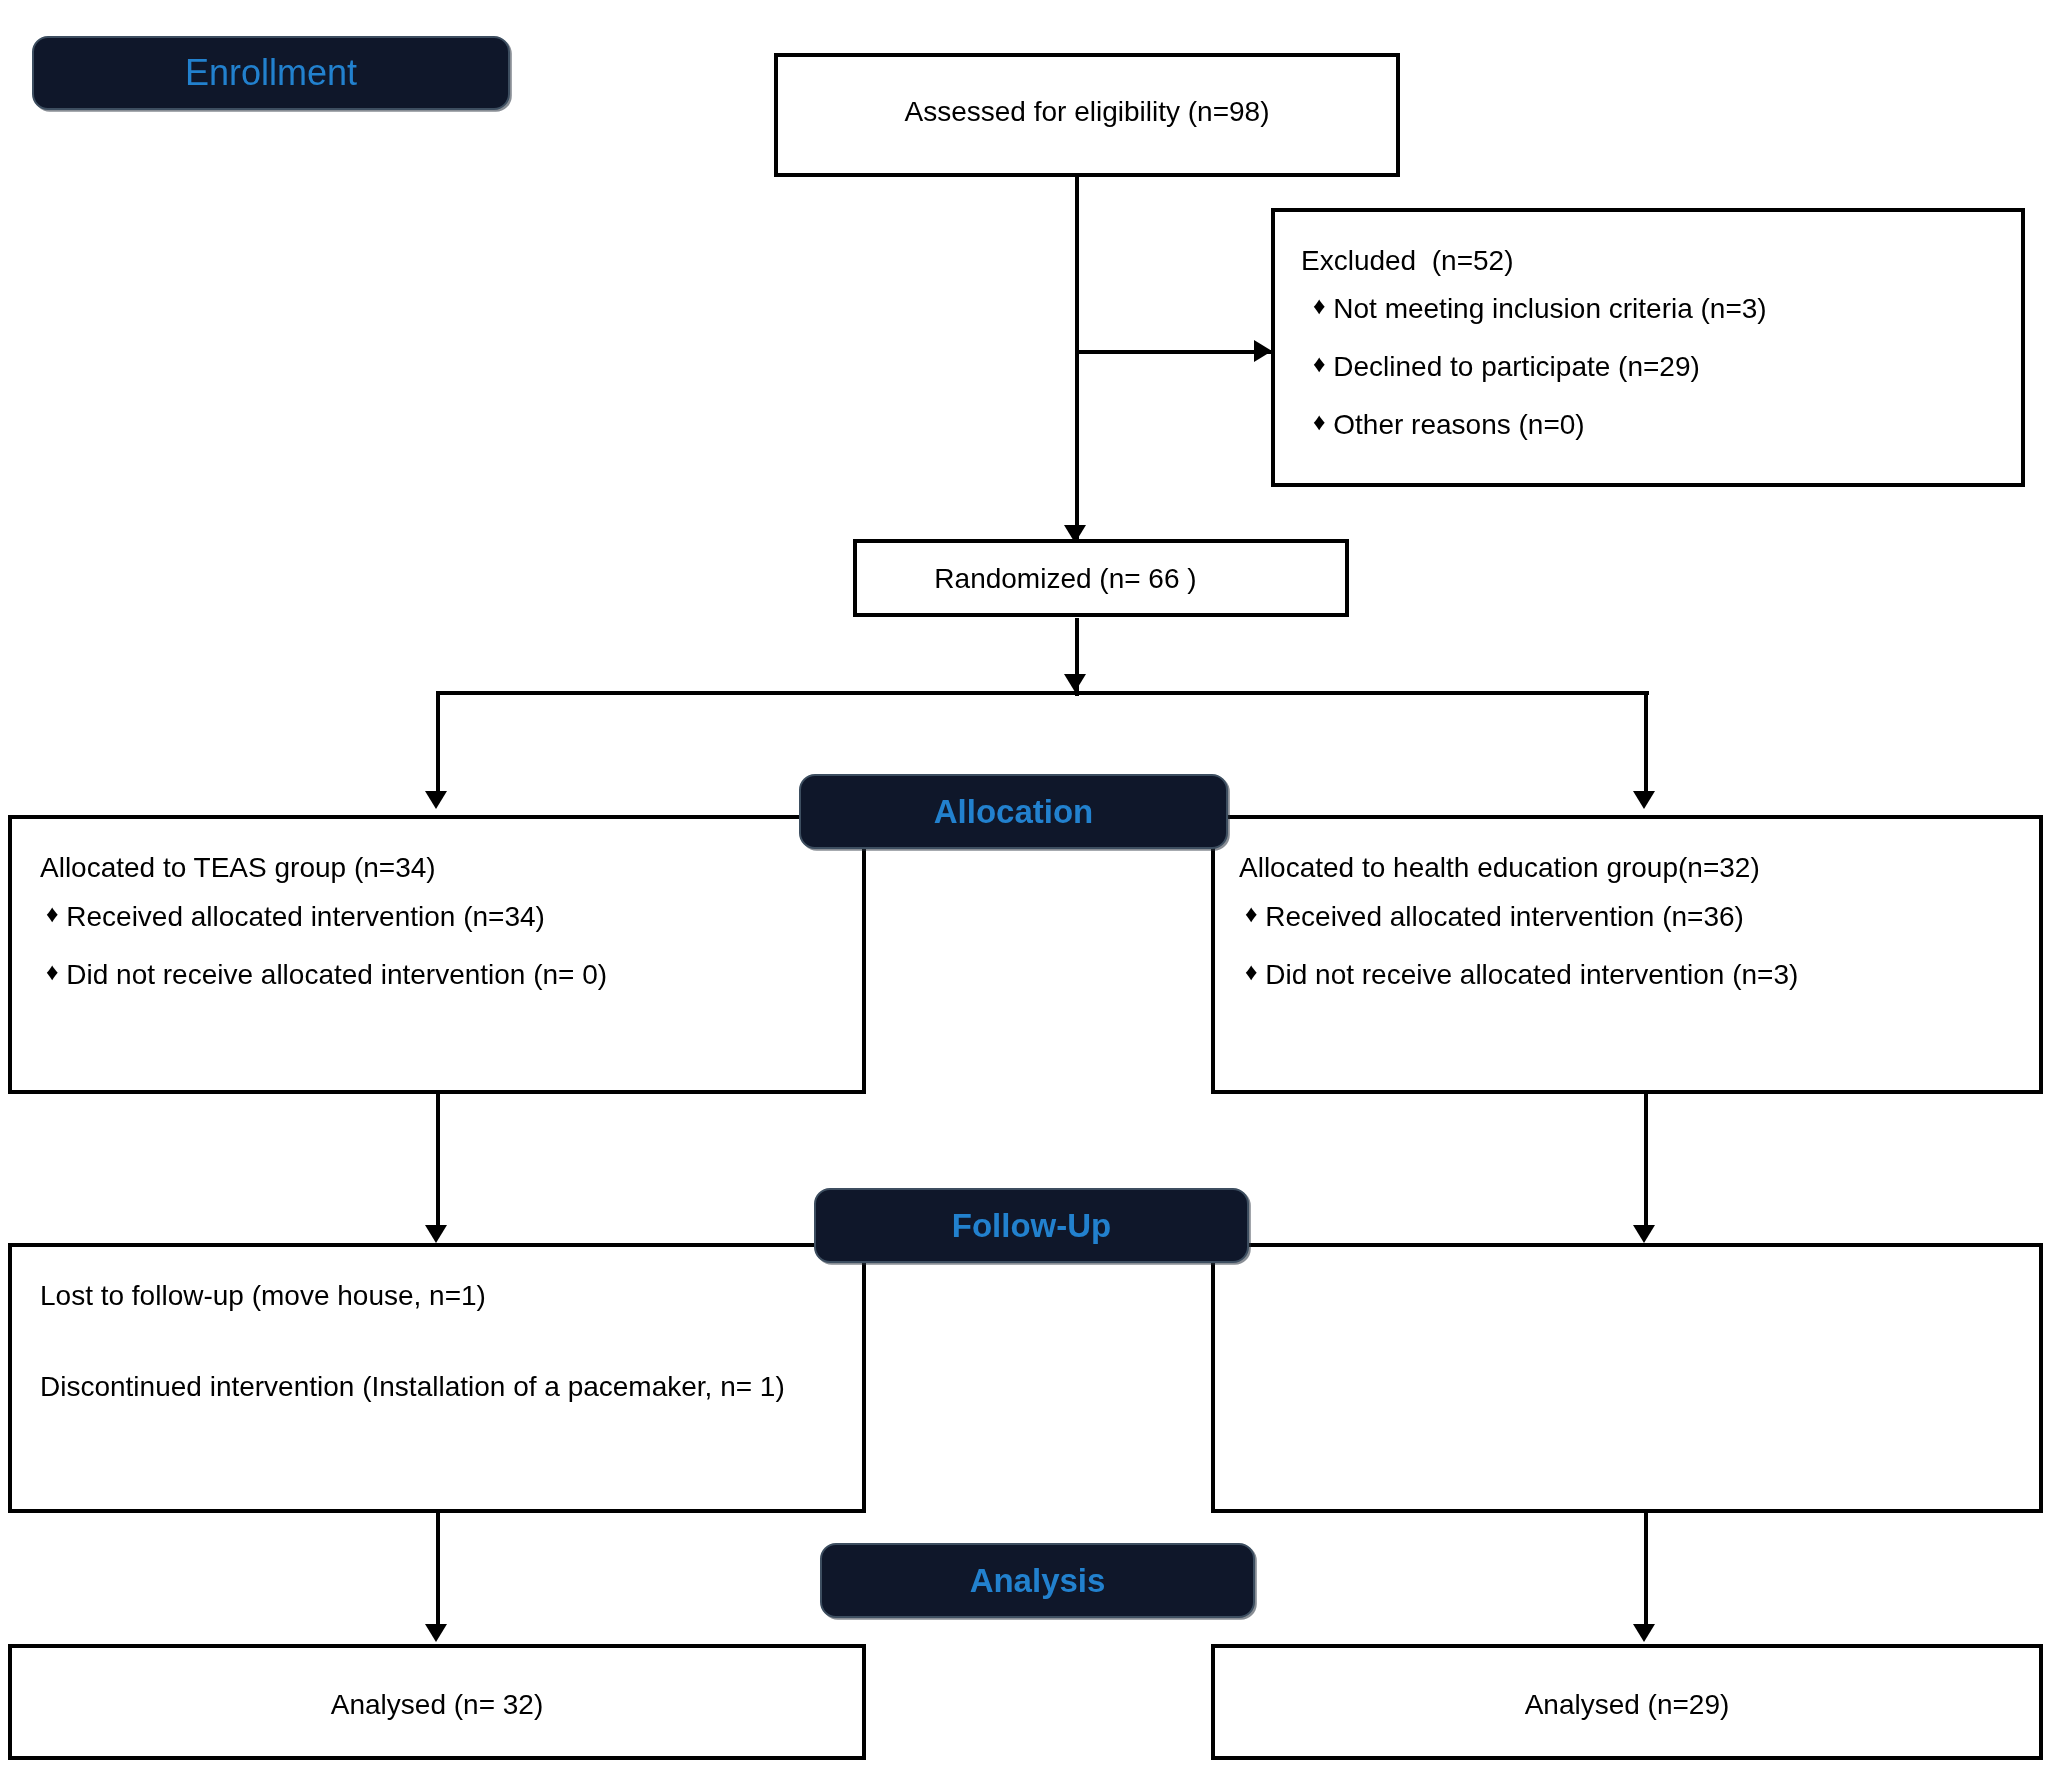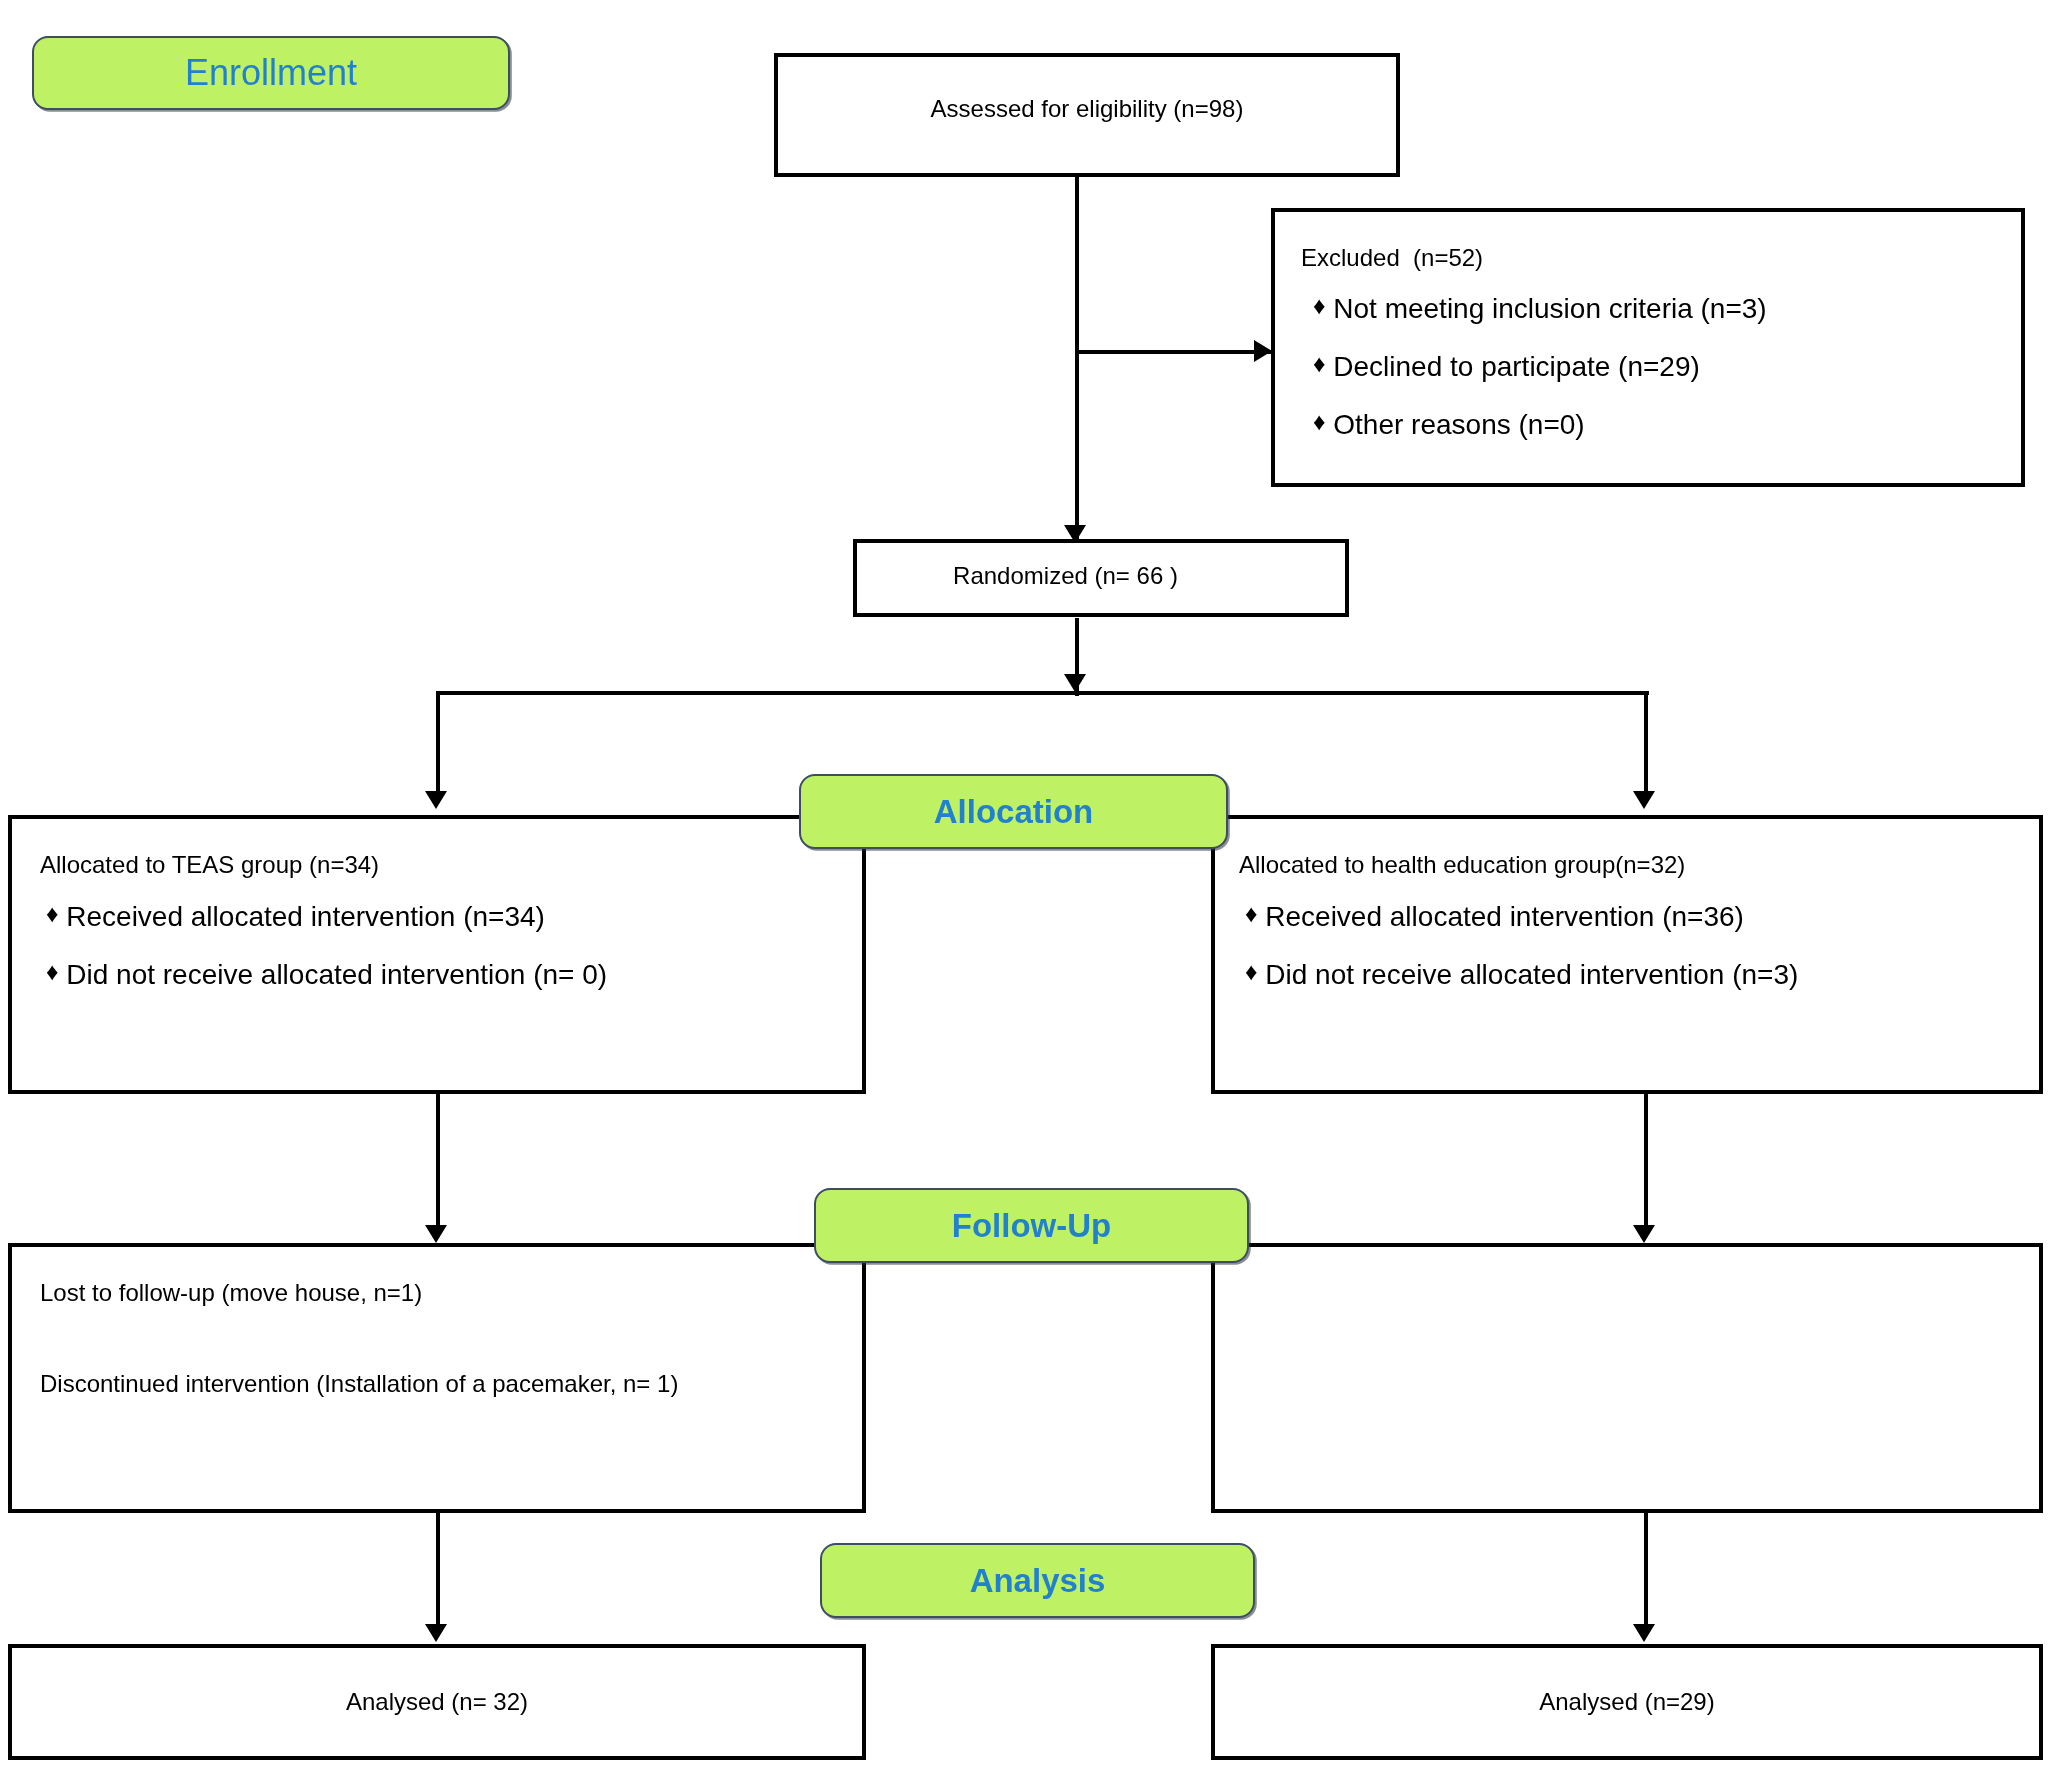--- a/index.html
+++ b/index.html
@@ -15,21 +15,21 @@
   .box{
     position:absolute;
     box-sizing:border-box;
     background:#ffffff;
     border:4.3px solid #000000;
   }
   .box-txt{
     position:absolute;
     box-sizing:border-box;
     color:#000000;
-    font-size:24px;
+    font-size:28px;
     line-height:1.52;
     white-space:pre-wrap;
   }
   .center-txt{
     width:100%;
     text-align:center;
   }
 
   
   .blist{position:absolute;box-sizing:border-box;}
@@ -49,21 +49,21 @@
     font-size:24.5px;
     line-height:1.5;
     color:#000;
   }
   .btext{flex:1 1 auto;}
 
   
   .badge{
     position:absolute;
     box-sizing:border-box;
-    background:#bef264;
+    background:#0f172a;
     border:2.5px solid #3D4E60;
     border-radius:16px;
     color:#2281CE;
     font-size:33px;
     font-weight:bold;
     display:flex;
     align-items:center;
     justify-content:center;
     box-shadow:1.8px 1.8px 0 rgba(40,50,62,0.55);
     z-index:40;

